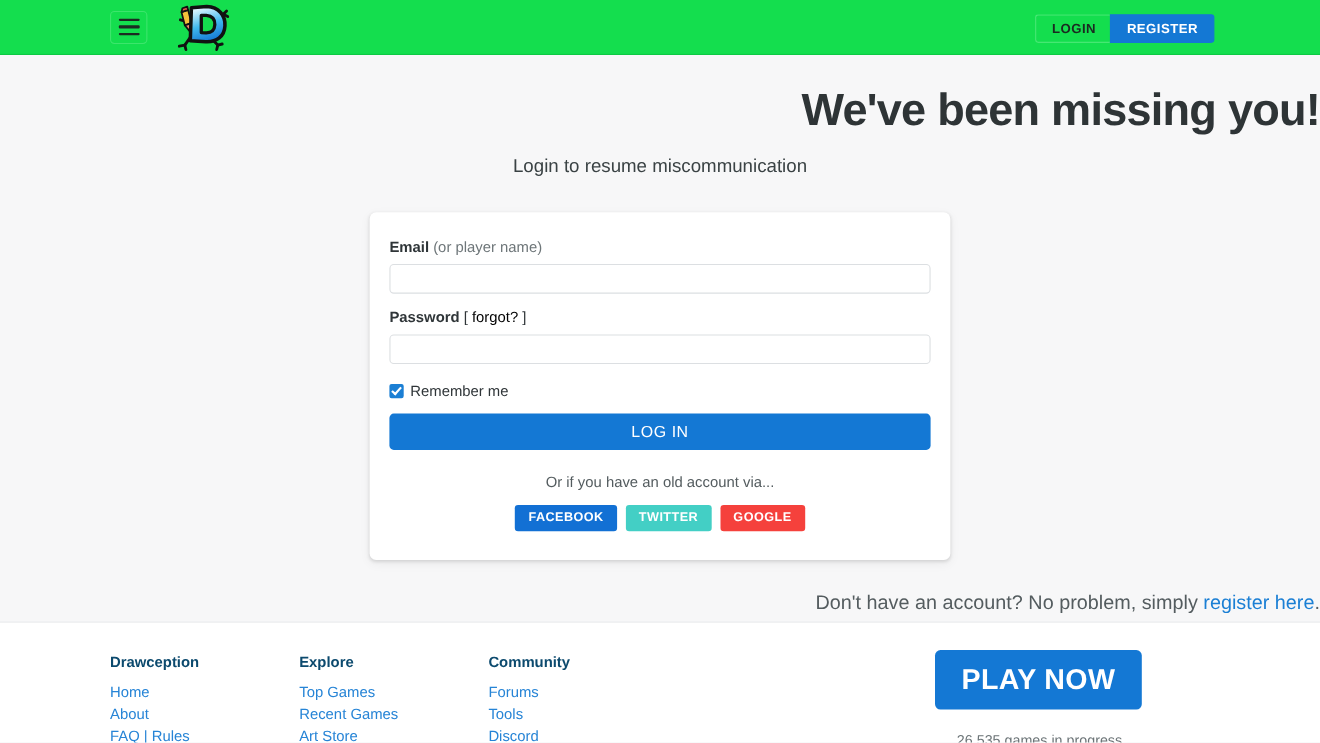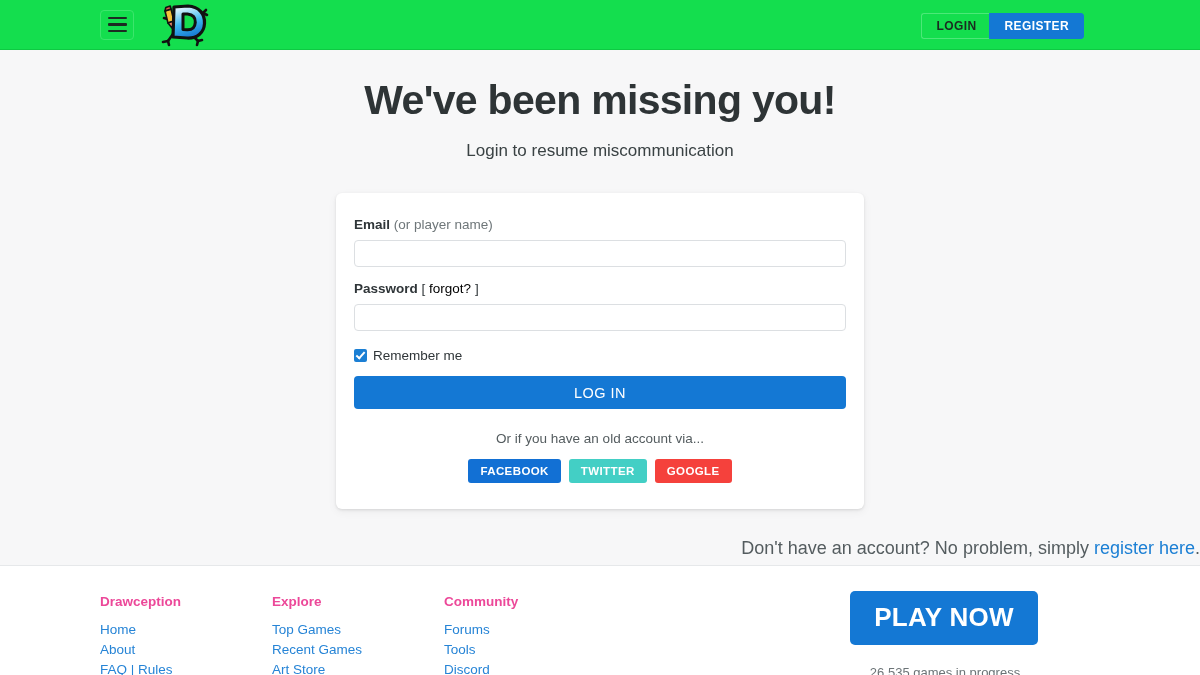--- a/index.html
+++ b/index.html
@@ -38,21 +38,21 @@
     background: #1c2b22;
     border-radius: 1px;
   }
   .logo {
     margin-left: 22px;
     width: 56px; height: 44px;
     display: block;
   }
   .auth-btns {
     position: absolute;
-    right: 116px;
+    right: 96px;
     top: 13px;
     display: flex;
   }
   .btn-login {
     font-size: 12px; font-weight: bold;
     letter-spacing: .4px;
     color: #1b2a21;
     background: transparent;
     border: 1px solid #4ce878;
     border-right: none;
@@ -73,21 +73,21 @@
     line-height: 12px;
   }
 
   
   .main {
     background: #f7f7f8;
     height: 515px;
     padding-top: 1px;
   }
   .page-title {
-    text-align: center;
+    text-align: right;
     font-size: 41px;
     font-weight: bold;
     color: #2e3436;
     letter-spacing: -0.7px;
     margin-top: 26px;
   }
   .page-subtitle {
     text-align: center;
     font-size: 17px;
     color: #3a4244;
@@ -215,21 +215,21 @@
     margin: 0 auto;
     display: flex;
     position: relative;
   }
   .fcol { width: 172px; }
   .fcol.c1 { margin-left: 0; }
   .fcol.c2 { margin-left: 0; }
   .fcol-title {
     font-size: 13.5px;
     font-weight: bold;
-    color: #ec4899;
+    color: #0c4a6e;
     margin-bottom: 11px;
   }
   .fcol-link {
     display: block;
     font-size: 13.5px;
     color: #2684d6;
     text-decoration: none;
     line-height: 20px;
     cursor: pointer;
   }

